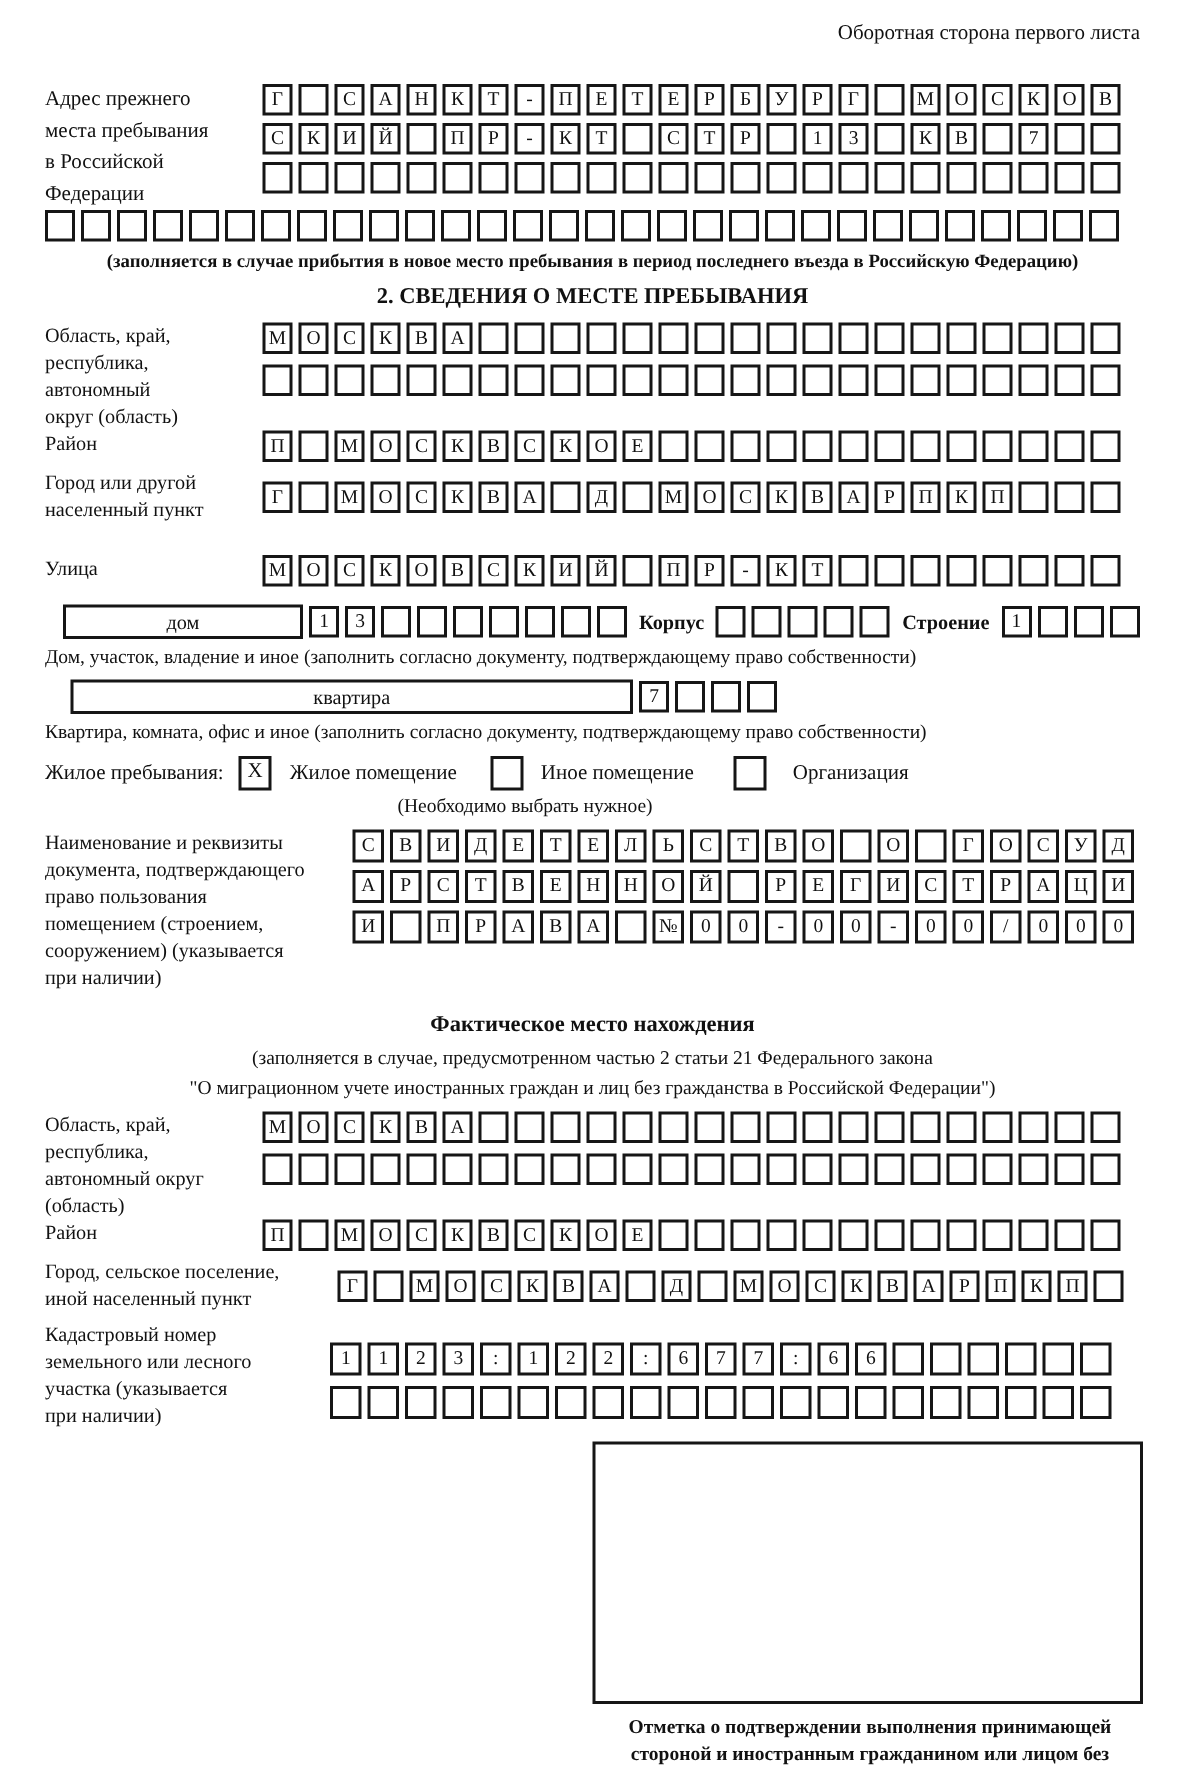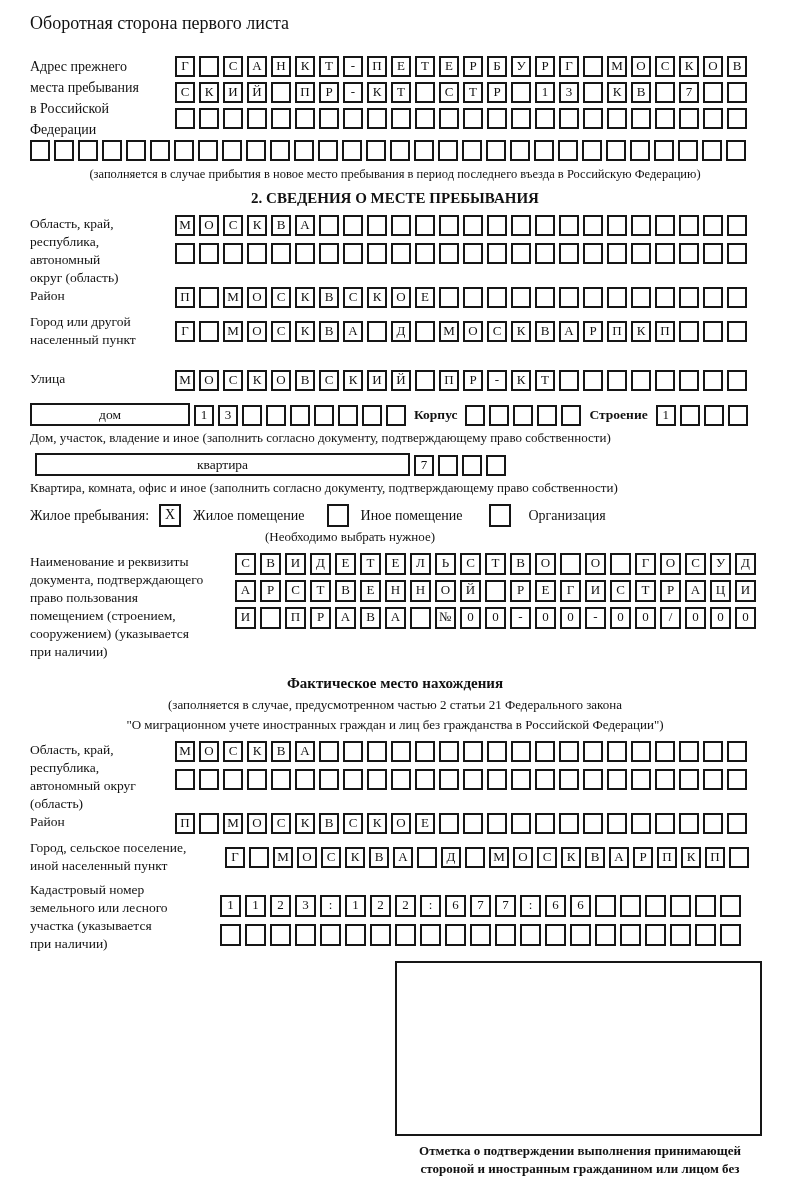--- a/index.html
+++ b/index.html
@@ -1,40 +1,40 @@
 <!DOCTYPE html>
 <html><head>
 <meta charset="utf-8">
 <style>
   html,body{margin:0;padding:0;background:#fff;}
   .page{width:800px;height:1180px;box-sizing:border-box;padding:14px 40px 0 30px;
         font-family:"Liberation Serif",serif;color:#111;position:relative;overflow:hidden;background:#fff;}
-  .hdr{font-size:18px;line-height:18px;margin-bottom:24px;}
+  .hdr{text-align:right;font-size:14px;line-height:18px;margin-bottom:24px;}
   .row-flex{display:flex;}
   .grow{flex:1;}
   .lbl{font-size:14px;line-height:21px;white-space:pre-line;flex:none;}
   .lbl-sm{font-size:13.5px;line-height:18px;white-space:pre-line;flex:none;}
   .w145{width:145px;}
   .w205{width:205px;}
   .w195{width:195px;}
   .w190{width:190px;}
   .cells{display:flex;gap:4px;margin-bottom:5px;}
   .cells.g7{margin-bottom:7px;}
   .cell{flex:none;width:20px;height:21px;border:2px solid #161616;box-sizing:border-box;
         font-size:13px;line-height:16px;text-align:center;background:#fff;}
   .wide .cell{width:21px;height:22px;}
   .mt14{padding-top:14px;}
-  .note-b{font-size:12.5px;font-weight:normal;text-align:center;margin:2px 0 8px;line-height:16px;}
+  .note-b{font-size:12.5px;font-weight:bold;text-align:center;margin:2px 0 8px;line-height:16px;}
   .note-l{font-size:13px;margin:2px 0 7px;line-height:16px;}
   .note-c{font-size:13px;text-align:center;margin:0 0 3px;line-height:17px;}
   .sec-title{font-size:15px;font-weight:bold;text-align:center;margin:6px 0 8px;}
   .boxfield{flex:none;border:2px solid #161616;box-sizing:border-box;height:23px;
             display:flex;align-items:center;justify-content:center;font-size:13.5px;}
   .inline-lbl{flex:none;font-size:13.5px;line-height:23px;padding:0 4px;font-weight:bold;}
-  .fieldline{display:flex;gap:4px;align-items:flex-end;margin:7px 0 4px;}
+  .fieldline{display:flex;gap:4px;align-items:center;margin:7px 12px 4px;}
   .stay{display:flex;align-items:center;font-size:14px;margin:8px 0 2px;}
   .stay .cell.cb{width:22px;height:23px;font-size:14px;line-height:18px;}
   .stay-note{width:640px;text-align:center;font-size:13px;margin:2px 0 8px;}
   .vcenter{align-items:center;}
   .stamp-wrap{margin-top:8px;height:260px;position:relative;}
   .stamp-box{position:absolute;left:365px;top:0;width:367px;height:175px;border:2px solid #161616;box-sizing:border-box;background:#fff;}
   .stamp-note{position:absolute;left:335px;top:181px;width:430px;text-align:center;
               font-size:13px;font-weight:bold;line-height:18px;white-space:pre-line;}
 </style>
 </head>

